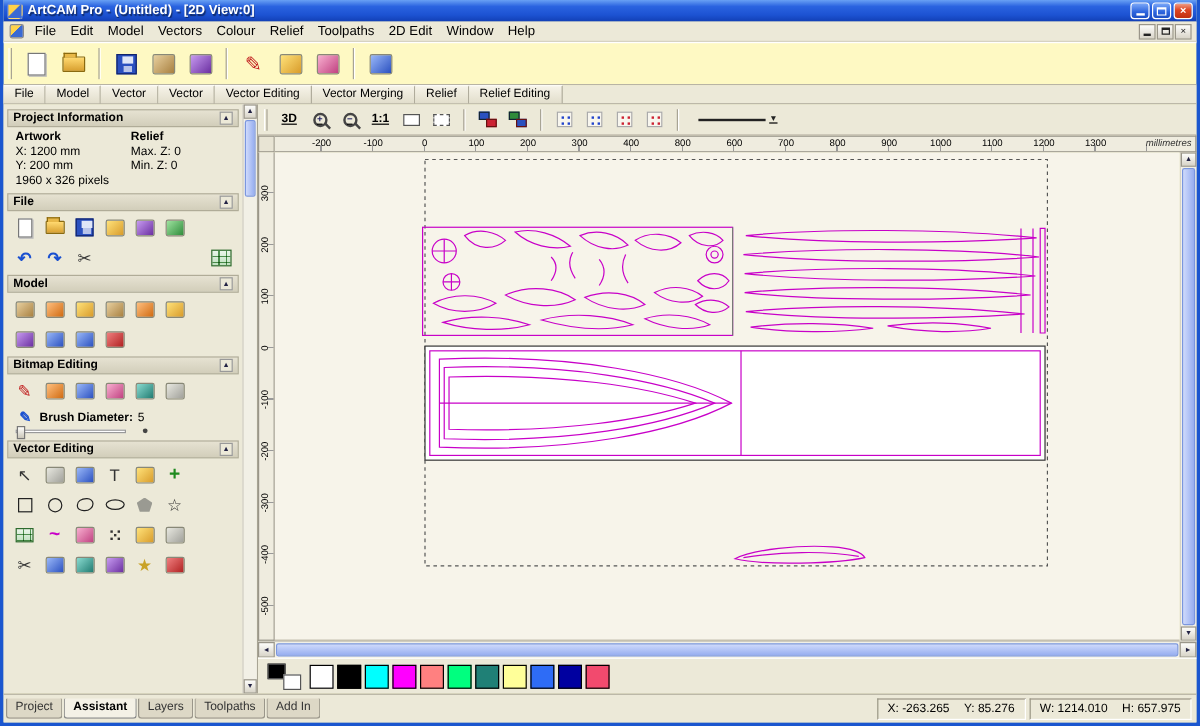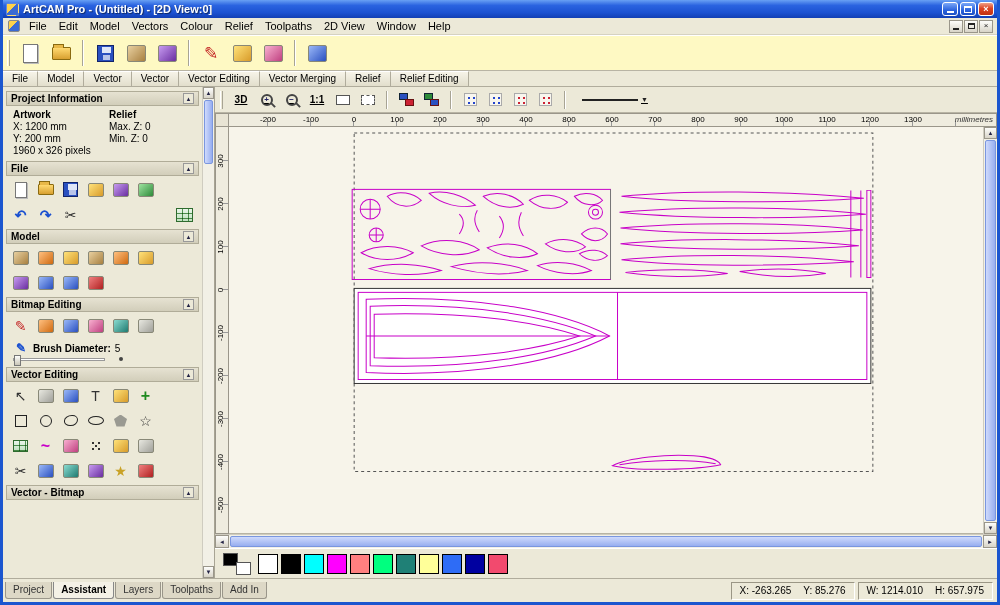--- a/index.html
+++ b/index.html
@@ -200,21 +200,21 @@
 
   <div class="menubar">
     <span class="mdi-icon"></span>
     <span class="menu-item">File</span>
     <span class="menu-item">Edit</span>
     <span class="menu-item">Model</span>
     <span class="menu-item">Vectors</span>
     <span class="menu-item">Colour</span>
     <span class="menu-item">Relief</span>
     <span class="menu-item">Toolpaths</span>
-    <span class="menu-item">2D View</span>
+    <span class="menu-item">2D Edit</span>
     <span class="menu-item">Window</span>
     <span class="menu-item">Help</span>
     <span class="mdi-btns">
       <span class="mb">
           <span class="minbar"></span>
         </span>
       <span class="mb">
           <span class="maxbox"></span>
         </span>
       <span class="mb">×</span>
@@ -453,24 +453,20 @@
             </span>
           <span class="ic">
               <span class="chip small g-purple"></span>
             </span>
           <span class="ic glyph gold">★</span>
           <span class="ic">
               <span class="chip small g-red"></span>
             </span>
         </div>
 
-        <div class="sec-h">
-          <span>Vector - Bitmap</span>
-          <span class="collapse">▲</span>
-        </div>
 
       </div>
       <div class="panel-scroll">
         <span class="sarrow">▲</span>
         <span class="strack">
             <span class="sthumb"></span>
           </span>
         <span class="sarrow">▼</span>
       </div>
     </div>

